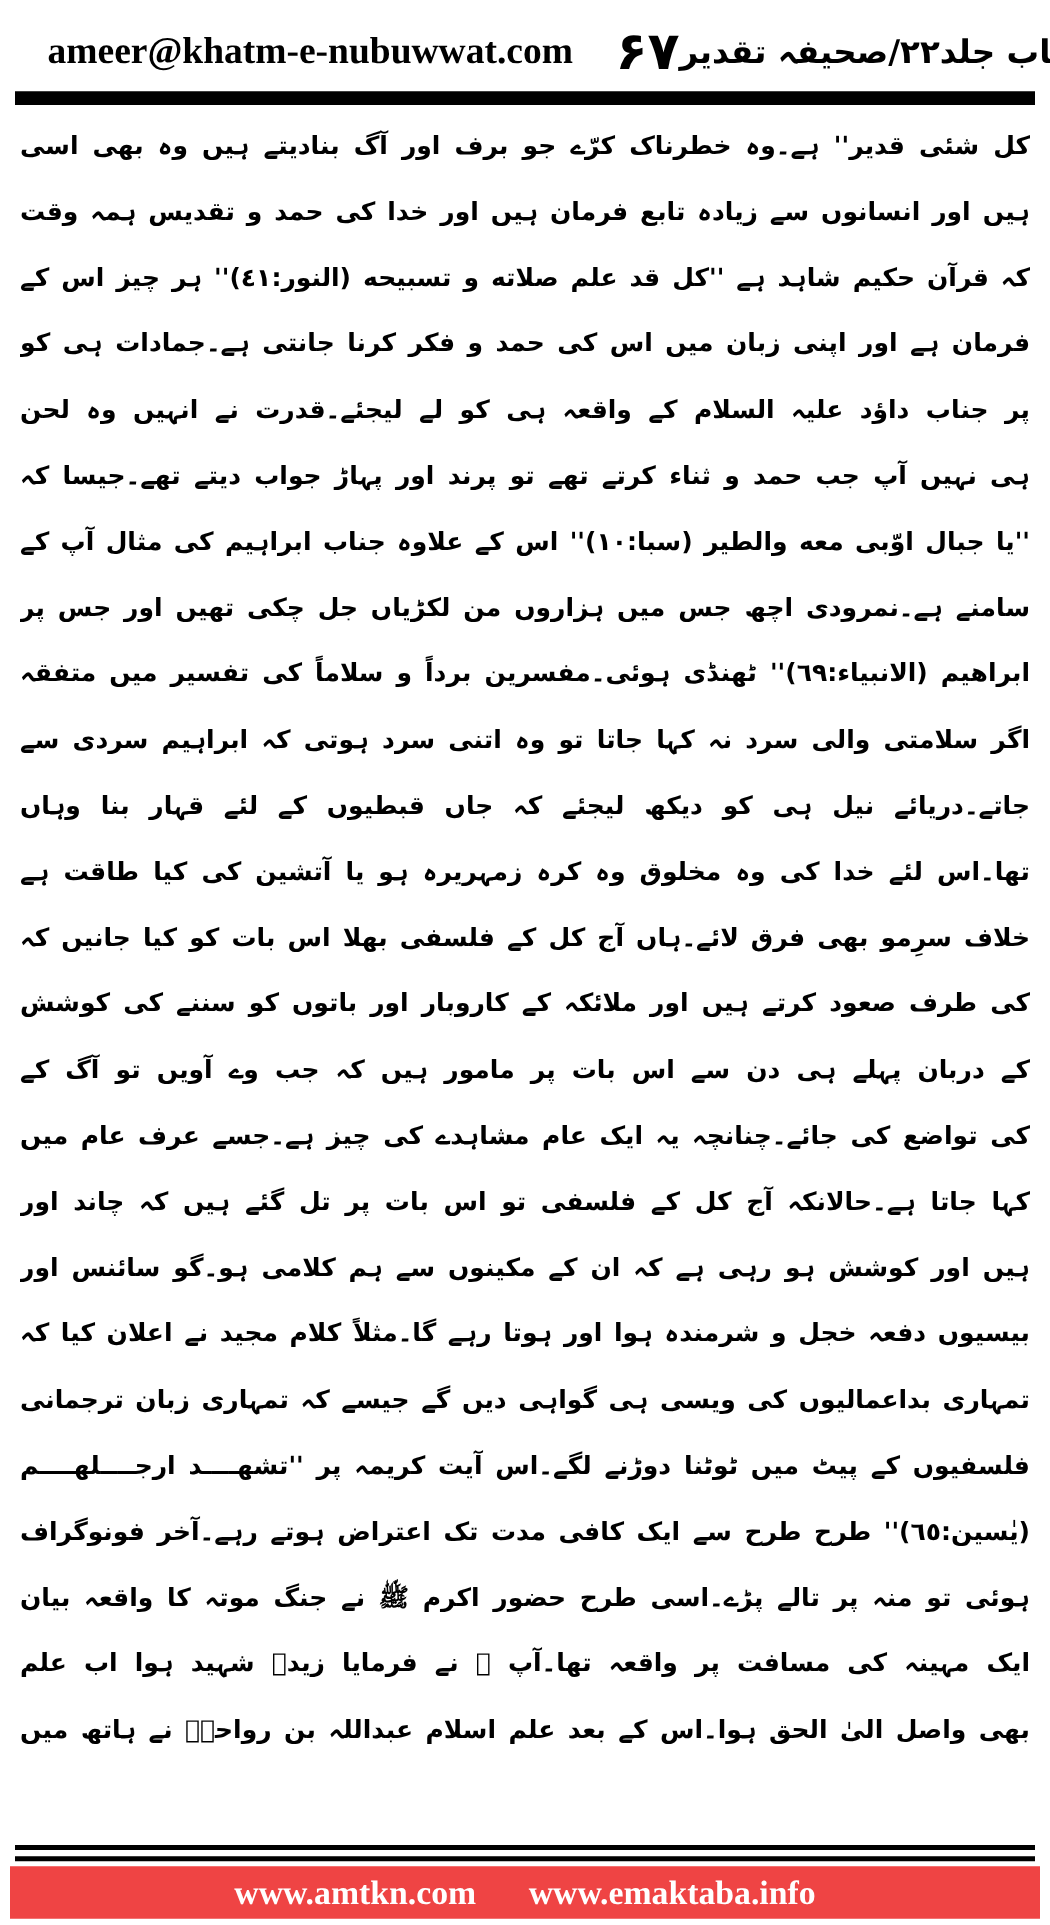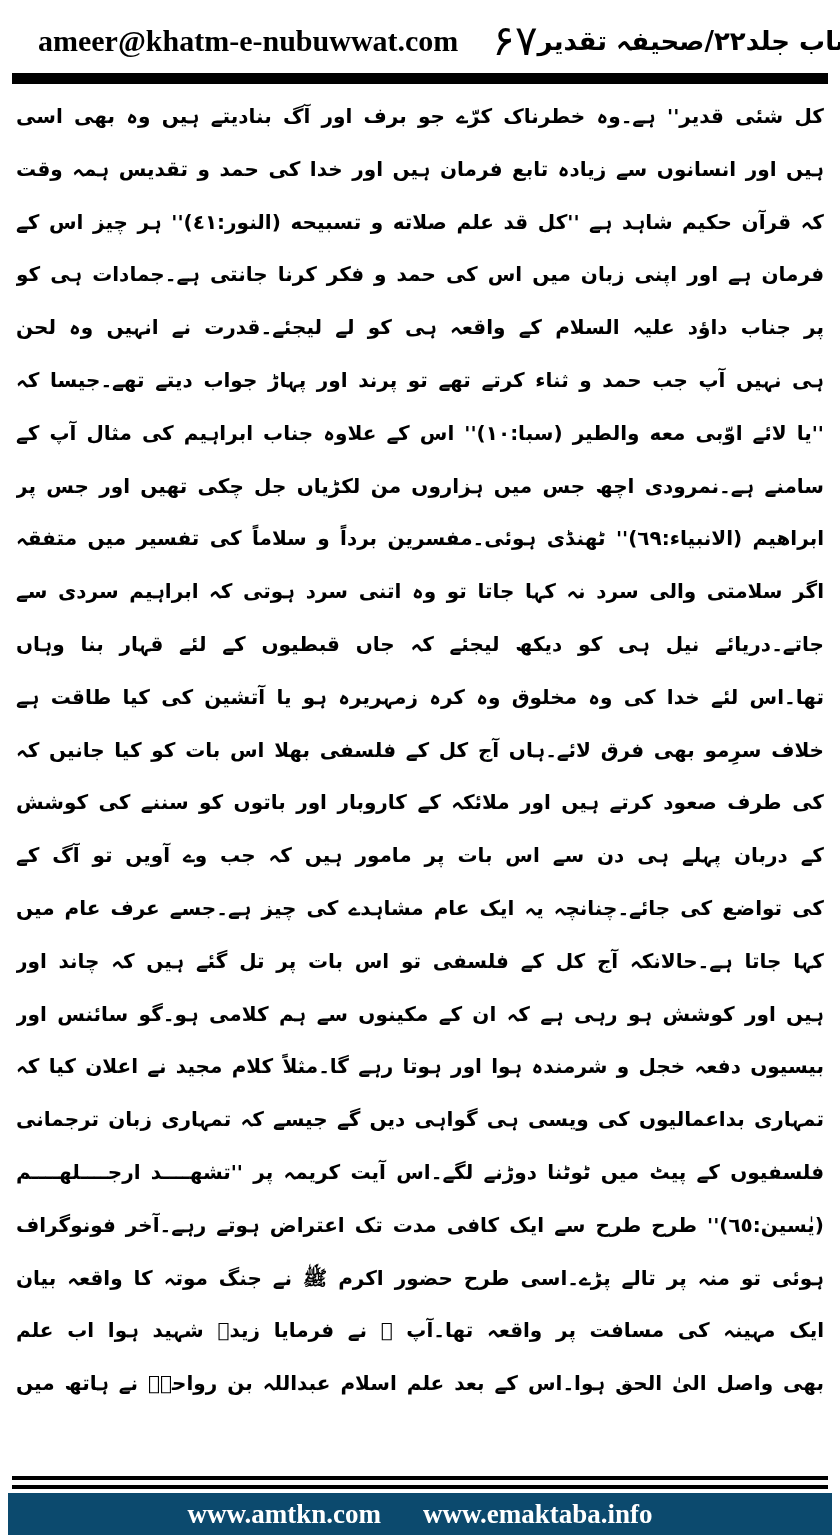--- a/index.html
+++ b/index.html
@@ -21,21 +21,21 @@
   }
   .email {
     font-family: "Liberation Serif", serif;
     font-weight: bold;
     font-size: 30px;
     letter-spacing: 0px;
     white-space: nowrap;
   }
   .page-number {
     font-family: "DejaVu Sans", sans-serif;
-    font-weight: normal;
+    font-weight: bold;
     font-size: 42px;
     margin-left: 34px;
     line-height: 1;
   }
   .book-title {
     margin-left: auto;
     direction: rtl;
     font-weight: bold;
     font-size: 26px;
     white-space: nowrap;
@@ -67,21 +67,21 @@
   }
   .footer-rule {
     margin: 0 12px 4px 12px;
     height: 5px;
     border-top: 4px solid #000000;
     border-bottom: 4px solid #000000;
   }
   .footer-bar {
     margin: 0 8px 5px 8px;
     height: 42px;
-    background: #0c4a6e;
+    background: #ef4444;
     color: #ffffff;
     display: flex;
     align-items: center;
     justify-content: center;
     gap: 42px;
   }
   .footer-link {
     font-family: "Liberation Serif", serif;
     font-weight: bold;
     font-size: 27px;
@@ -101,21 +101,21 @@
 
   <div class="header-rule"></div>
 
   <div class="body-text">
       <div class="body-line">كل شئى قدير'' ہے۔وہ خطرناک کرّے جو برف اور آگ بنادیتے ہیں وہ بھی اسی کی مخلوق</div>
       <div class="body-line">ہیں اور انسانوں سے زیادہ تابع فرمان ہیں اور خدا کی حمد و تقدیس ہمہ وقت بیان کرتے ہیں۔جیسا</div>
       <div class="body-line">کہ قرآن حکیم شاہد ہے ''كل قد علم صلاته و تسبيحه (النور:٤١)'' ہر چیز اس کے تابع</div>
       <div class="body-line">فرمان ہے اور اپنی زبان میں اس کی حمد و فکر کرنا جانتی ہے۔جمادات ہی کو دیکھ لیجئے اور مثال کے طور</div>
       <div class="body-line">پر جناب داؤد علیہ السلام کے واقعہ ہی کو لے لیجئے۔قدرت نے انہیں وہ لحن عطاء کیا تھا جس کی نظیر</div>
       <div class="body-line">ہی نہیں آپ جب حمد و ثناء کرتے تھے تو پرند اور پہاڑ جواب دیتے تھے۔جیسا کہ قرآن شاہد ہے</div>
-      <div class="body-line">''يا لائے اوّبى معه والطير (سبا:١٠)'' اس کے علاوہ جناب ابراہیم کی مثال آپ کے</div>
+      <div class="body-line">''يا جبال اوّبى معه والطير (سبا:١٠)'' اس کے علاوہ جناب ابراہیم کی مثال آپ کے</div>
       <div class="body-line">سامنے ہے۔نمرودی اچھ جس میں ہزاروں من لکڑیاں جل چکی تھیں اور جس پر پرند پرواز کرنے</div>
       <div class="body-line">ابراهيم (الانبياء:٦٩)'' ٹھنڈی ہوئی۔مفسرین برداً و سلاماً کی تفسیر میں متفقہ طور پر لکھتے ہیں کہ</div>
       <div class="body-line">اگر سلامتی والی سرد نہ کہا جاتا تو وہ اتنی سرد ہوتی کہ ابراہیم سردی سے ''واصل الىٰ الحق'' ہو</div>
       <div class="body-line">جاتے۔دریائے نیل ہی کو دیکھ لیجئے کہ جاں قبطیوں کے لئے قہار بنا وہاں سبطیوں کے لئے رحیم بھی</div>
       <div class="body-line">تھا۔اس لئے خدا کی وہ مخلوق وہ کرہ زمہریرہ ہو یا آتشین کی کیا طاقت ہے جو احکام سرمدی کے</div>
       <div class="body-line">خلاف سرِمو بھی فرق لائے۔ہاں آج کل کے فلسفی بھلا اس بات کو کیا جانیں کہ روز شیاطین آسمان</div>
       <div class="body-line">کی طرف صعود کرتے ہیں اور ملائکہ کے کاروبار اور باتوں کو سننے کی کوشش کرتے ہیں۔اللہ تعالیٰ</div>
       <div class="body-line">کے دربان پہلے ہی دن سے اس بات پر مامور ہیں کہ جب وے آویں تو آگ کے شعلوں سے ان</div>
       <div class="body-line">کی تواضع کی جائے۔چنانچہ یہ ایک عام مشاہدے کی چیز ہے۔جسے عرف عام میں ستاروں کا ٹوٹنا</div>
       <div class="body-line">کہا جاتا ہے۔حالانکہ آج کل کے فلسفی تو اس بات پر تل گئے ہیں کہ چاند اور ستاروں میں شہر آباد</div>

